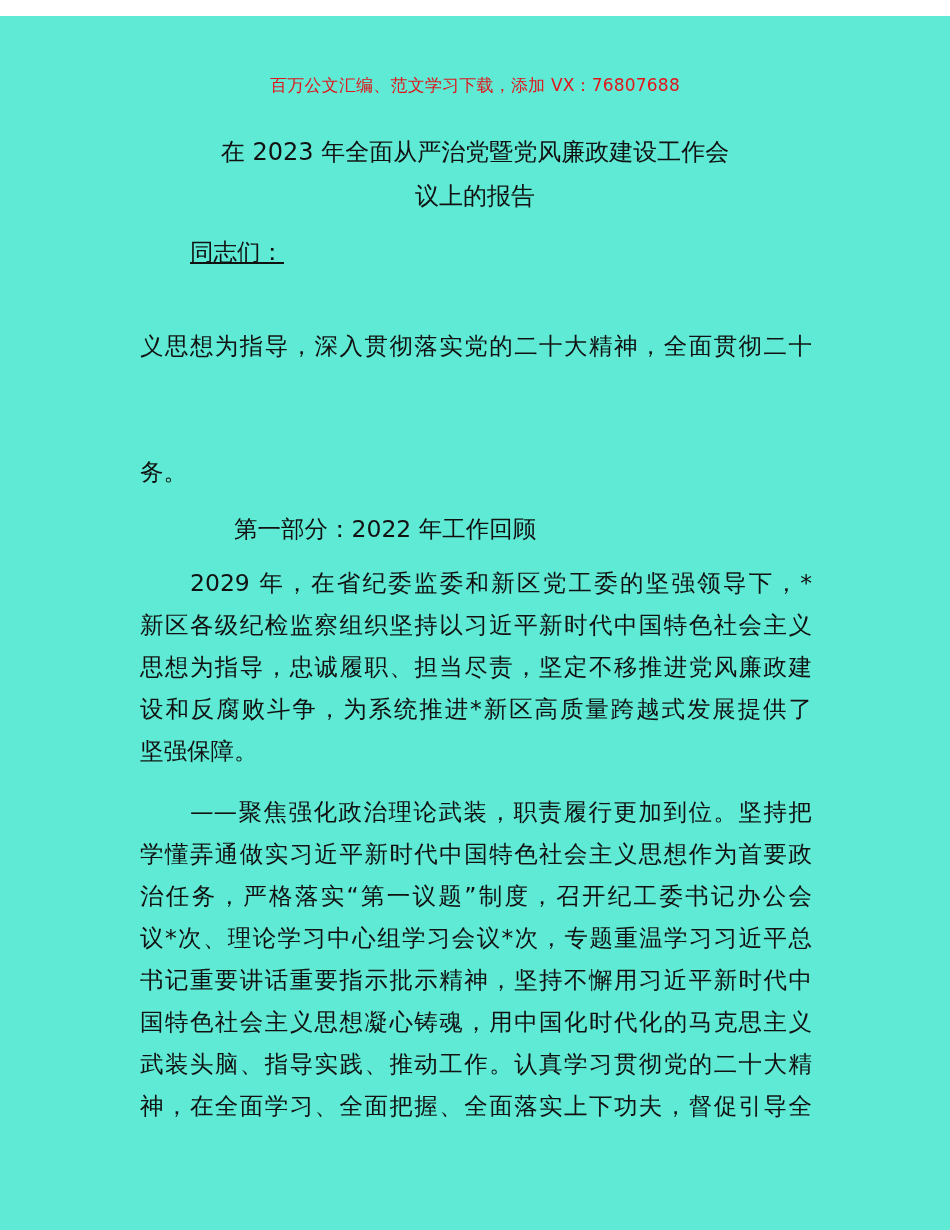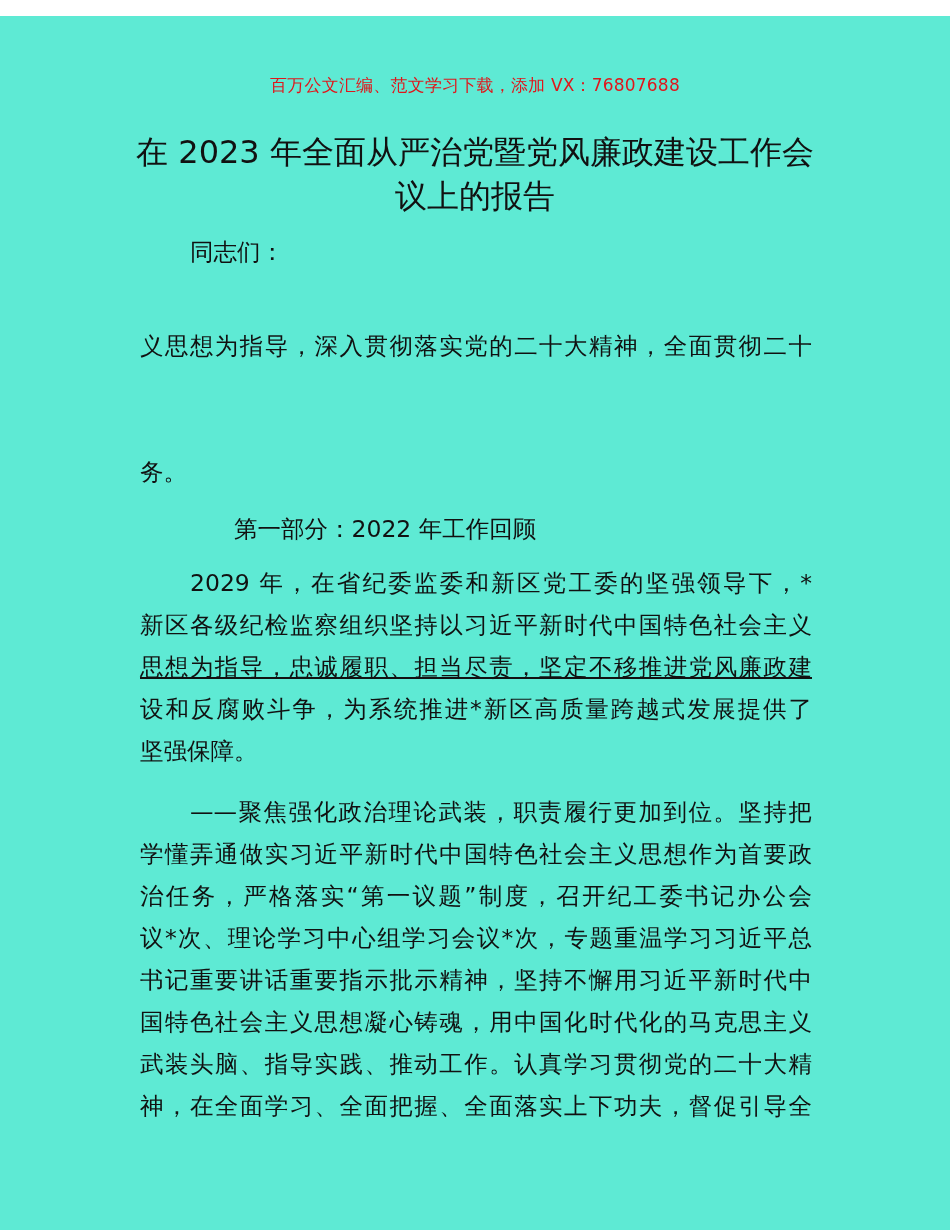--- a/index.html
+++ b/index.html
@@ -32,21 +32,21 @@
       line-height: 26px;
       color: #e0161b;
       letter-spacing: 0.2px;
       white-space: nowrap;
     }
     .title {
       position: absolute;
       left: 130px;
       width: 690px;
       text-align: center;
-      font-size: 32px;
+      font-size: 24px;
       color: #111;
       white-space: nowrap;
     }
     .title-l1 { top: 114px; line-height: 44px; }
     .title-l2 { top: 158px; line-height: 44px; }
     .line {
       position: absolute;
       left: 140px;
       width: 672px;
       font-size: 23.5px;
@@ -63,30 +63,30 @@
 </head>
 <body>
 
 <div class="page">
 
   <div class="watermark">百万公文汇编、范文学习下载，添加 VX：76807688</div>
 
   <div class="title title-l1">在 2023 年全面从严治党暨党风廉政建设工作会</div>
   <div class="title title-l2">议上的报告</div>
 
-  <div class="line indent last" style="top:215px;">同志们：</div>
+  <div class="line indent last" style="top:215px;text-decoration:underline;">同志们：</div>
 
   <div class="line" style="top:309px;">义思想为指导，深入贯彻落实党的二十大精神，全面贯彻二十</div>
   <div class="line last" style="top:435px;">务。</div>
 
   <div class="line indent last" style="top:492px;margin-left:44px;">第一部分：2022 年工作回顾</div>
 
   <div class="line indent" style="top:546px;">2029 年，在省纪委监委和新区党工委的坚强领导下，*</div>
   <div class="line" style="top:588px;">新区各级纪检监察组织坚持以习近平新时代中国特色社会主义</div>
-  <div class="line" style="top:630px;text-decoration:underline;">思想为指导，忠诚履职、担当尽责，坚定不移推进党风廉政建</div>
+  <div class="line" style="top:630px;">思想为指导，忠诚履职、担当尽责，坚定不移推进党风廉政建</div>
   <div class="line last" style="top:714px;">坚强保障。</div>
   <div class="line" style="top:672px;">设和反腐败斗争，为系统推进*新区高质量跨越式发展提供了</div>
 
   <div class="line" style="top:817px;">学懂弄通做实习近平新时代中国特色社会主义思想作为首要政</div>
   <div class="line indent" style="top:775px;">——聚焦强化政治理论武装，职责履行更加到位。坚持把</div>
   <div class="line" style="top:859px;">治任务，严格落实“第一议题”制度，召开纪工委书记办公会</div>
   <div class="line" style="top:901px;">议*次、理论学习中心组学习会议*次，专题重温学习习近平总</div>
   <div class="line" style="top:943px;">书记重要讲话重要指示批示精神，坚持不懈用习近平新时代中</div>
   <div class="line" style="top:985px;">国特色社会主义思想凝心铸魂，用中国化时代化的马克思主义</div>
   <div class="line" style="top:1027px;">武装头脑、指导实践、推动工作。认真学习贯彻党的二十大精</div>

